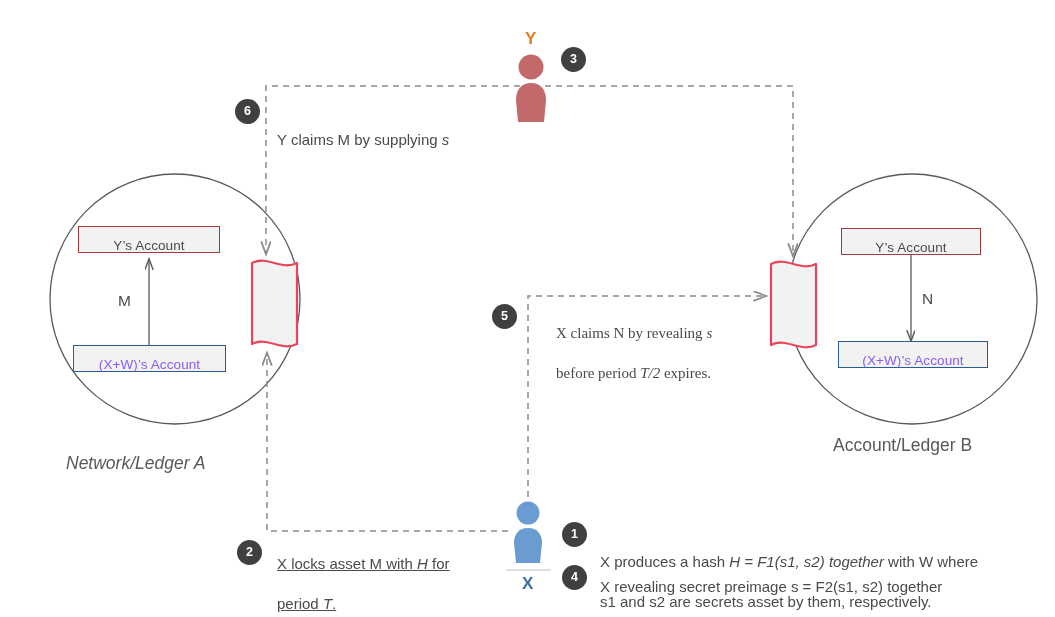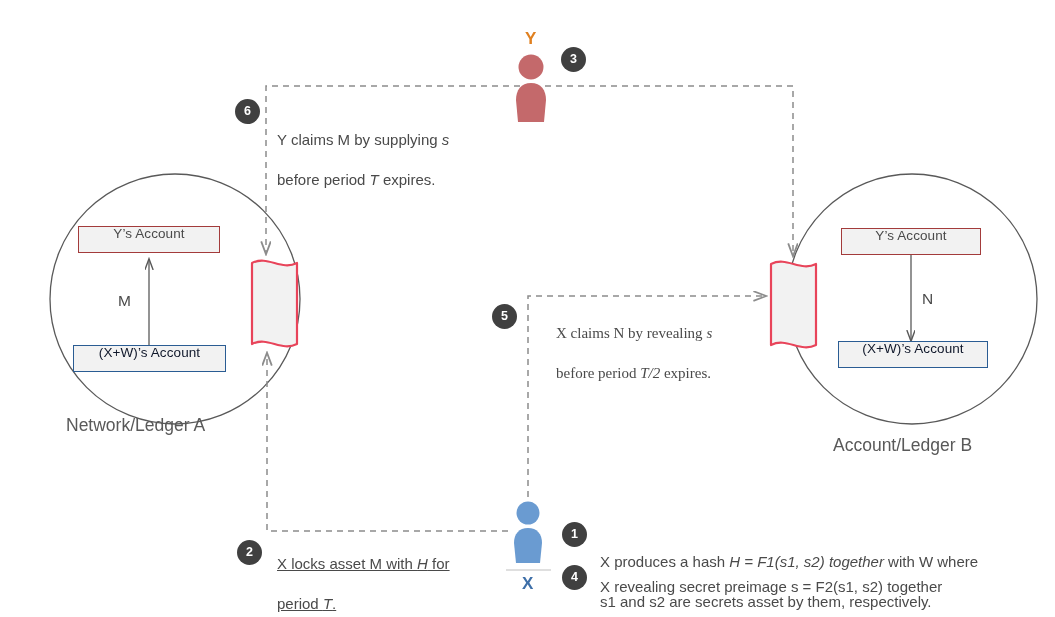--- a/index.html
+++ b/index.html
@@ -28,27 +28,27 @@
   }
 
   
   .acct-box {
     position: absolute;
     box-sizing: border-box;
     background: #f2f2f2;
     font-size: 13.5px;
     line-height: 1;
     display: flex;
-    align-items: flex-start;
+    align-items: flex-end;
     justify-content: center;
     letter-spacing: 0.1px;
     white-space: nowrap;
   }
   .acct-box.red   { border: 1.6px solid #a33b3b; color: #4a4a4a; }
-  .acct-box.blue  { border: 1.6px solid #2a5c93; color: #0f172a; }
+  .acct-box.blue  { border: 1.6px solid #2a5c93; color: #8b5cf6; }
 
   
   .txt {
     position: absolute;
     font-size: 15px;
     line-height: 20px;
     color: #4a4a4a;
     white-space: pre-line;
   }
   .ledger-label {
@@ -155,40 +155,39 @@
     </g>
   </svg>
 
   <div class="acct-box red" style="left:78px; top:226px; width:142px; height:27px;">
     <span>Y’s Account</span>
   </div>
   <div class="acct-box blue" style="left:73px; top:345px; width:153px; height:27px;">
     <span>(X+W)’s Account</span>
   </div>
   <div class="flow-letter" style="left:118px; top:292px;">M</div>
-  <div class="ledger-label" style="left:66px; top:415px;">Network/Ledger A</div>
+  <div class="ledger-label" style="left:66px; top:453px;font-style:italic;">Network/Ledger A</div>
 
   <div class="acct-box red" style="left:841px; top:228px; width:140px; height:27px;">
     <span>Y’s Account</span>
   </div>
   <div class="acct-box blue" style="left:838px; top:341px; width:150px; height:27px;">
     <span>(X+W)’s Account</span>
   </div>
   <div class="flow-letter" style="left:922px; top:290px;">N</div>
   <div class="ledger-label" style="left:833px; top:435px;">Account/Ledger B</div>
 
   <div class="actor-label y" style="left:525px; top:30px;">Y</div>
   <div class="actor-label x" style="left:522px; top:575px;">X</div>
 
   <div class="step-badge" style="left:561px; top:47px;">3</div>
 
   <div class="step-badge" style="left:235px; top:99px;">6</div>
   <div class="txt step-text" style="left:277px; top:110px; width:260px;">
     <span>Y claims M by supplying <em>s</em></span><br>
-    <span>before period <em>T</em> expires.</span>
   </div>
 
   <div class="step-badge" style="left:492px; top:304px;">5</div>
   <div class="txt step-text" style="left:556px; top:303px; width:260px;font-family:Liberation Serif, serif;">
     <span>X claims N by revealing <em>s</em></span><br>
     <span>before period <em>T/2</em> expires.</span>
   </div>
 
   <div class="step-badge" style="left:237px; top:540px;">2</div>
   <div class="txt step-text" style="left:277px; top:534px; width:250px;text-decoration:underline;">

